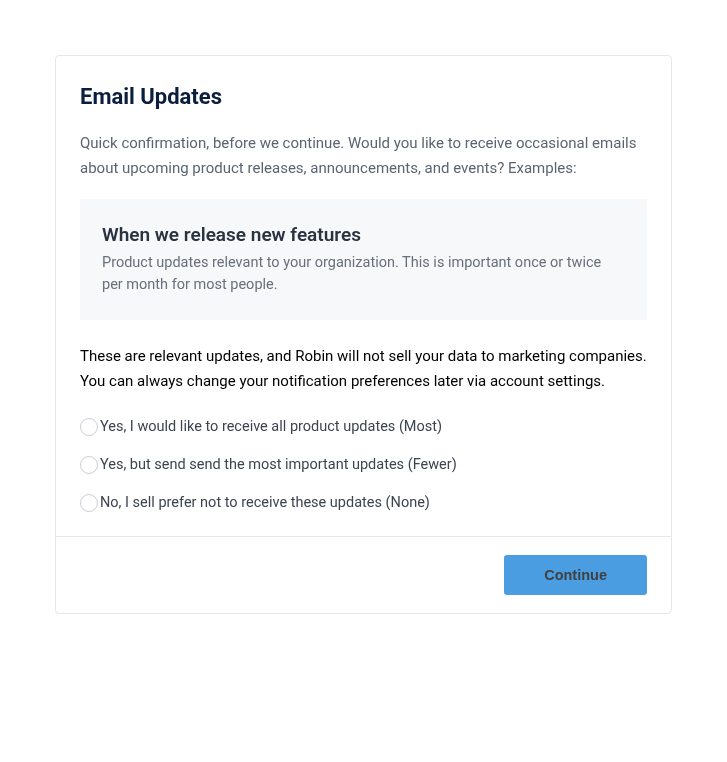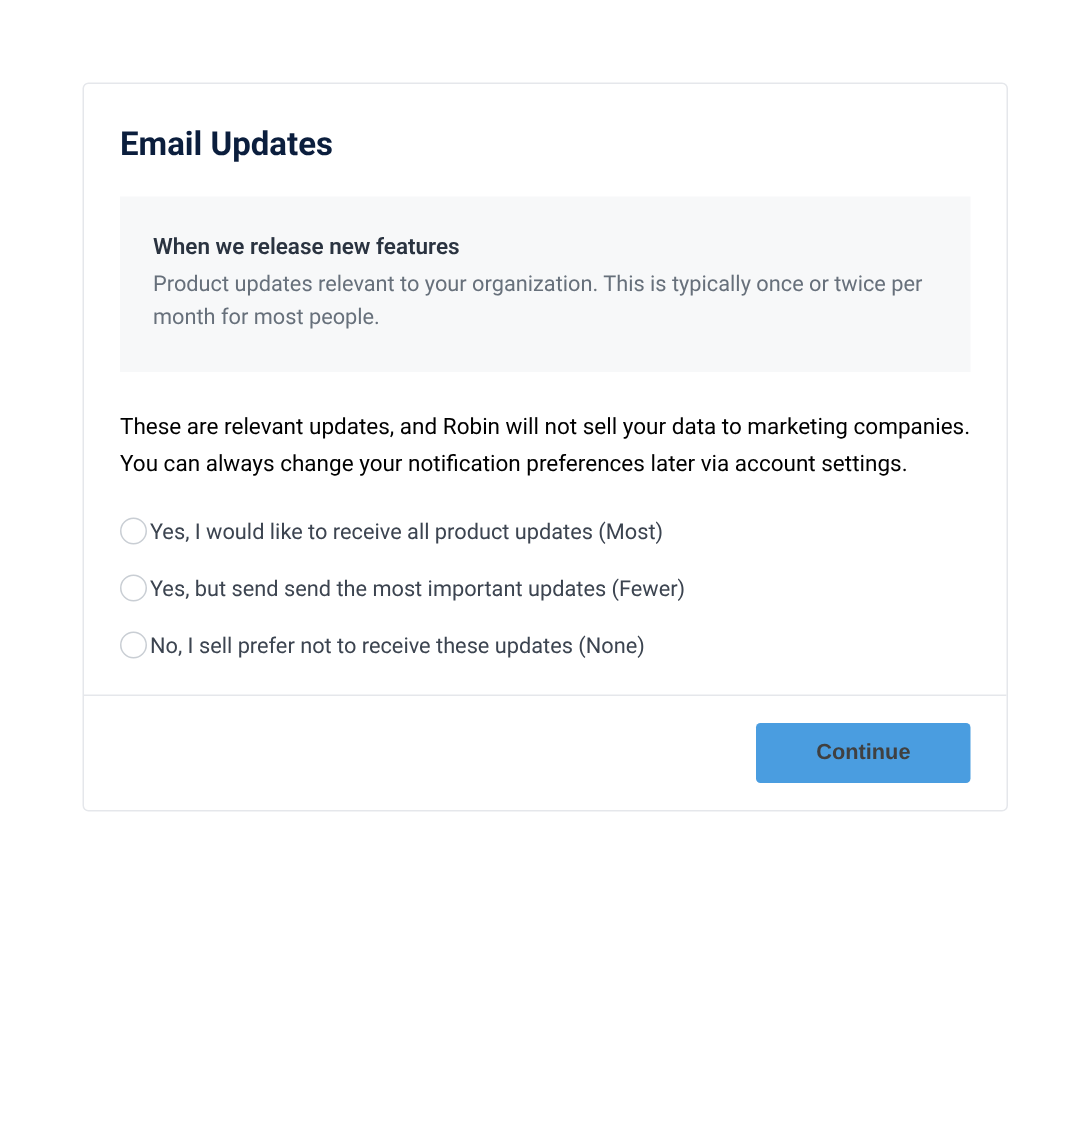--- a/index.html
+++ b/index.html
@@ -38,21 +38,21 @@
       padding: 24px 22px;
       margin-bottom: 24px;
     }
     .example-block {
       margin-bottom: 18px;
     }
     .example-block:last-child {
       margin-bottom: 0;
     }
     .example-title {
-      font-size: 15px;
+      font-size: 19px;
       font-weight: 600;
       color: #2a3340;
       margin-bottom: 6px;
     }
     .example-desc {
       font-size: 14.5px;
       line-height: 1.55;
       color: #67707b;
     }
     .note {
@@ -101,25 +101,26 @@
       cursor: pointer;
     }
   </style>
 </head>
 <body>
 
 <div class="card">
   <div class="card-body">
     <h2 class="title">Email Updates</h2>
 
+    <p class="intro">Quick confirmation, before we continue. Would you like to receive occasional emails about upcoming product releases, announcements, and events? Examples:</p>
 
     <div class="examples-box">
       <div class="example-block">
         <div class="example-title">When we release new features</div>
-        <div class="example-desc">Product updates relevant to your organization. This is typically once or twice per month for most people.</div>
+        <div class="example-desc">Product updates relevant to your organization. This is important once or twice per month for most people.</div>
       </div>
     </div>
 
     <p class="note">These are relevant updates, and Robin will not sell your data to marketing companies. You can always change your notification preferences later via account settings.</p>
 
     <div class="options">
       <label class="radio-row">
         <span class="radio-circle"></span>
         <span class="radio-label">Yes, I would like to receive all product updates (Most)</span>
       </label>

